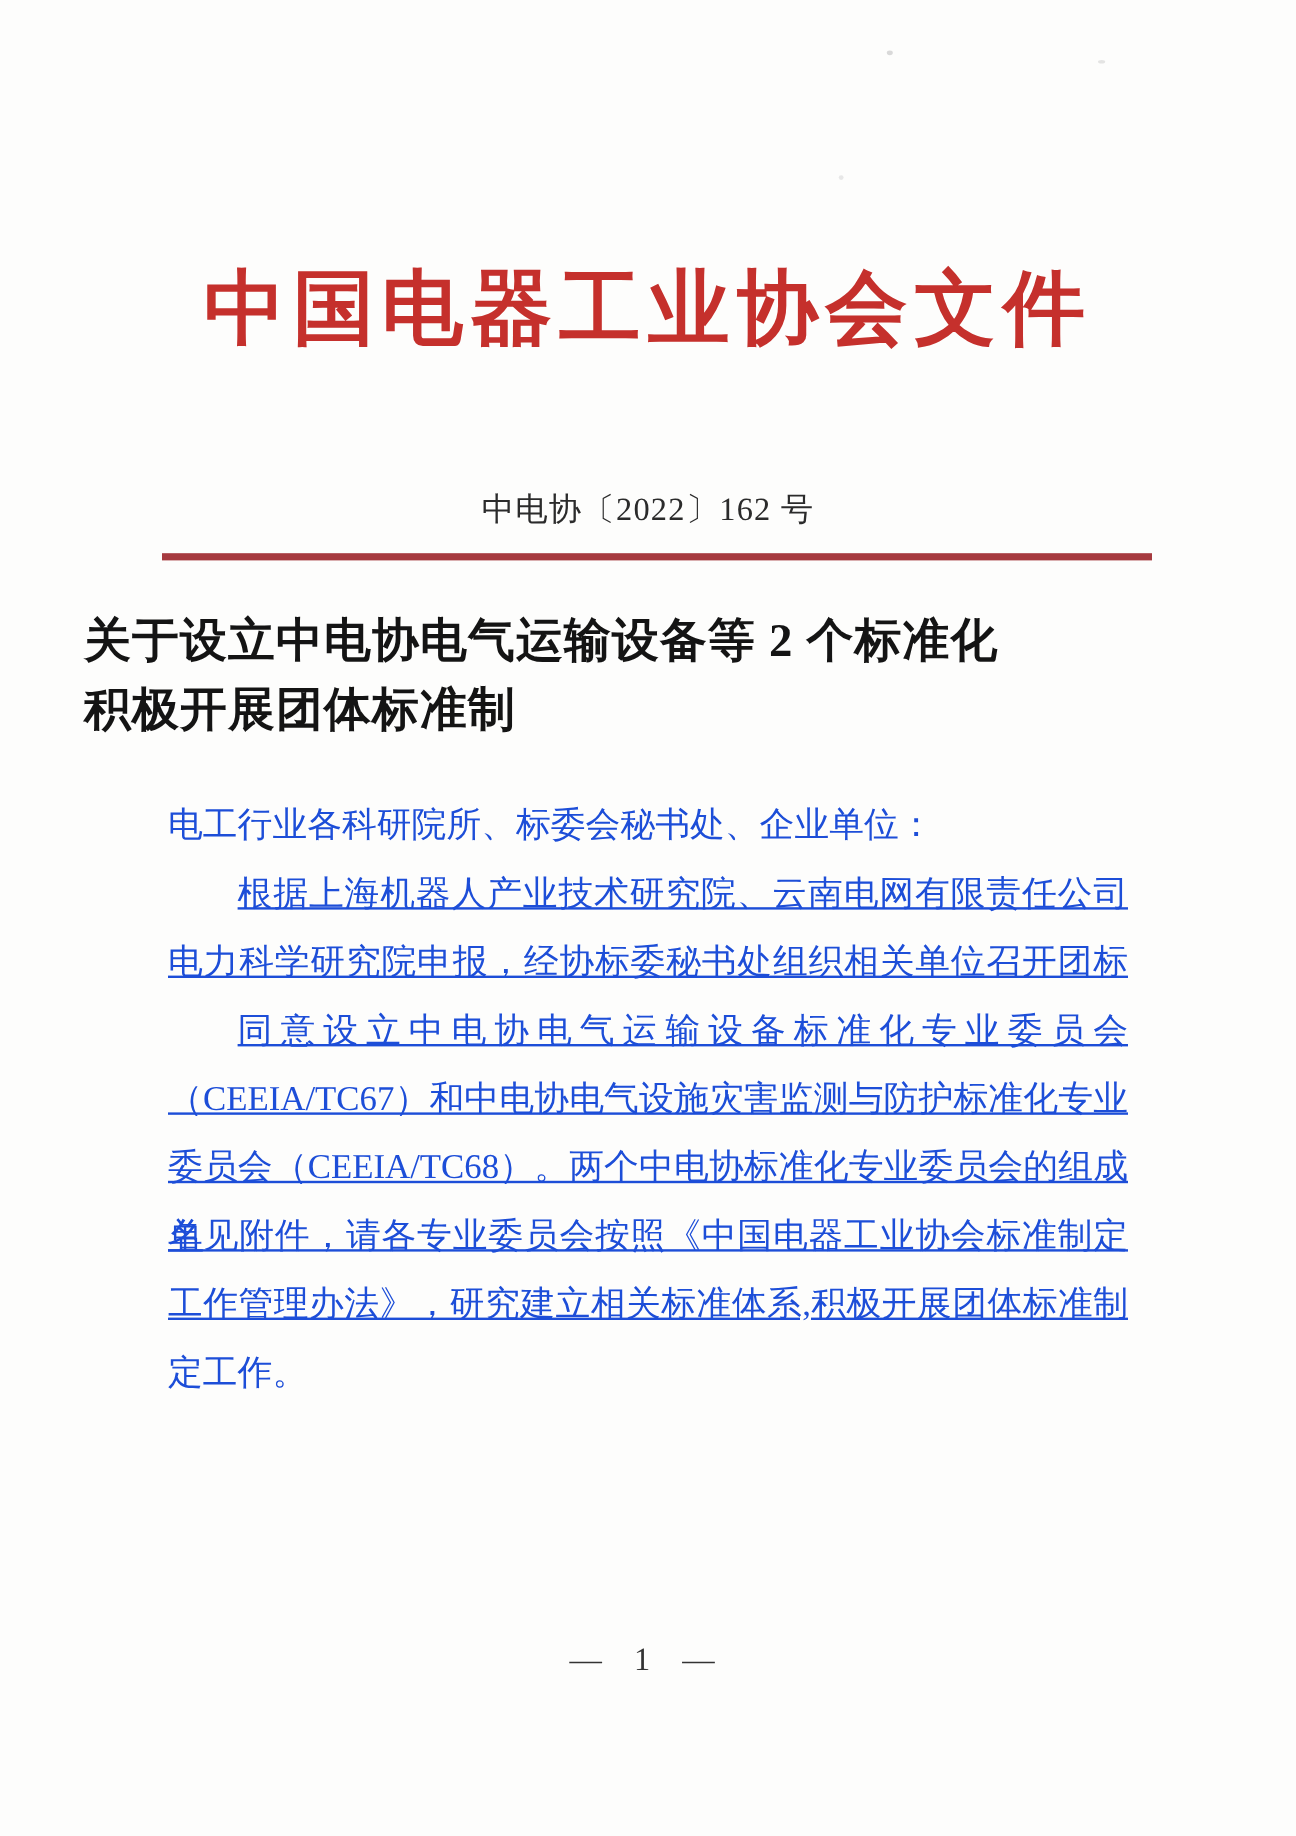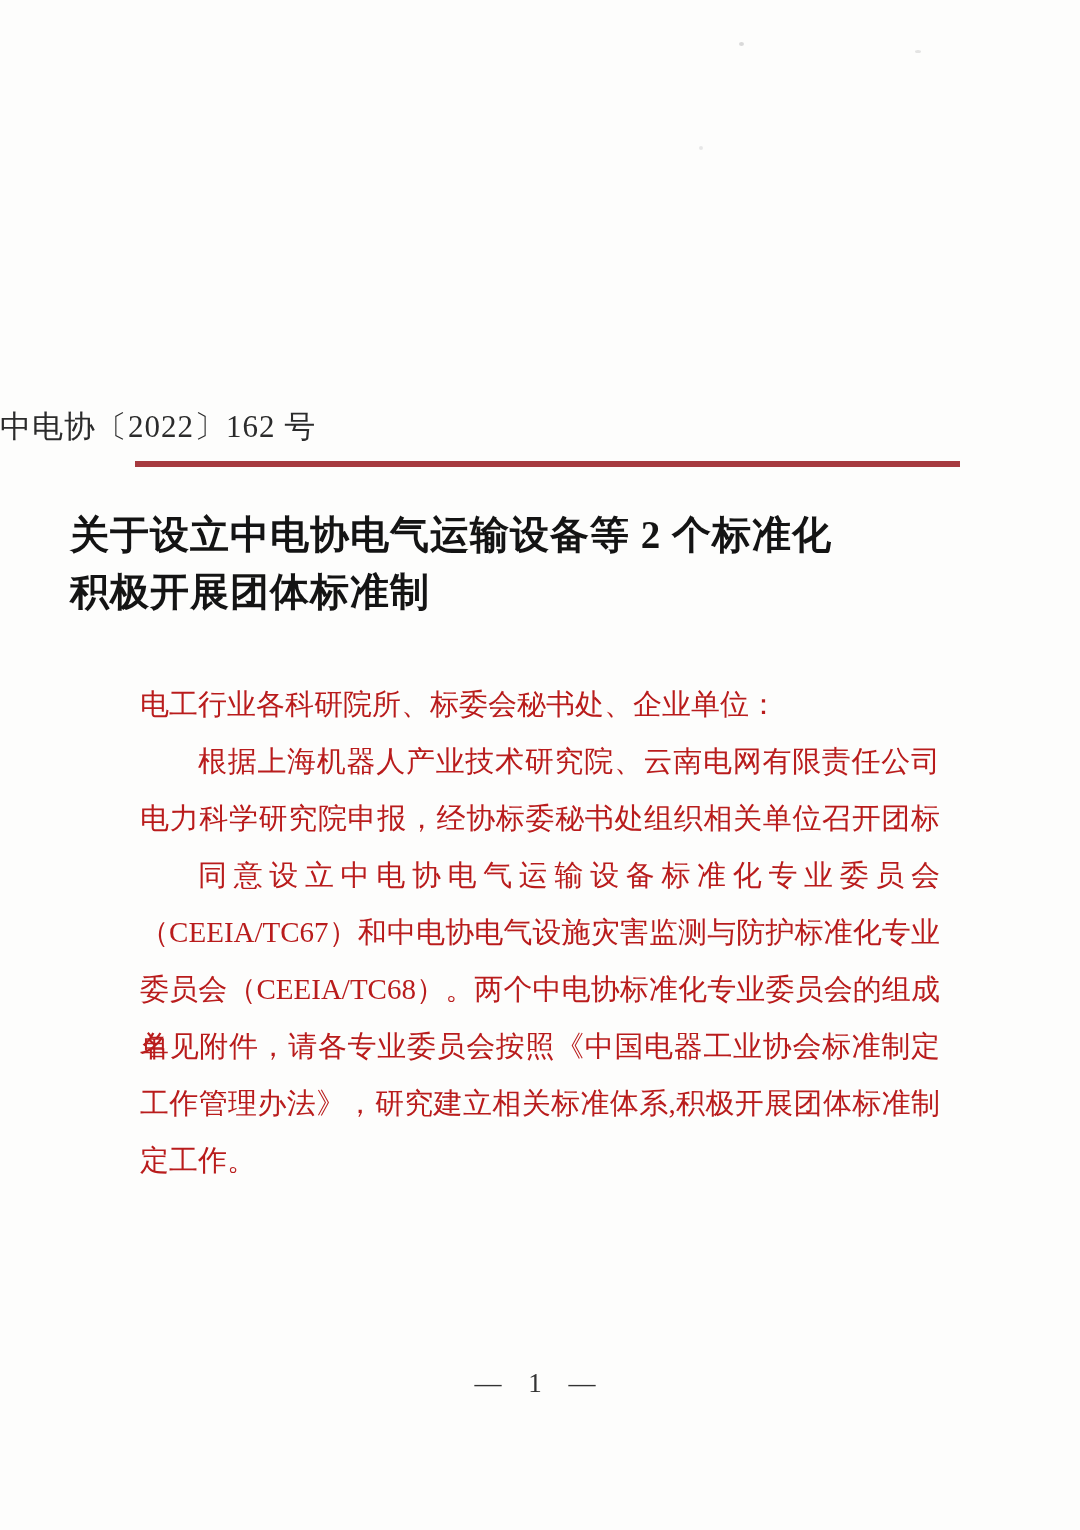--- a/index.html
+++ b/index.html
@@ -28,22 +28,23 @@
     font-weight: 700;
     letter-spacing: 6px;
     white-space: nowrap;
   }
   
   .doc-number {
     position: absolute;
     top: 406px;
     left: 0;
     width: 100%;
+    text-align: center;
     color: #2b2b2b;
-    font-size: 31px;
+    font-size: 27px;
     letter-spacing: 1px;
   }
   
   .red-rule {
     position: absolute;
     top: 461px;
     left: 135px;
     width: 825px;
     height: 6px;
     background: #a63a3f;
@@ -57,36 +58,37 @@
     text-align: left;
     color: #141414;
     font-size: 39px;
     font-weight: 700;
     line-height: 57px;
     letter-spacing: 1px;
   }
   
   .body-block {
     position: absolute;
-    top: 676px;
+    top: 660px;
     left: 140px;
     width: 800px;
-    color: #b91c1c;
+    color: #1d4ed8;
     font-size: 29px;
     line-height: 57px;
   }
   .body-line {
     height: 57px;
     white-space: nowrap;
   }
   .body-line.fill {
     white-space: normal;
     text-align: justify;
     text-align-last: justify;
     text-justify: inter-character;
+    text-decoration: underline;
   }
   .body-line.indent {
     text-indent: 2em;
   }
   
   .page-number {
     position: absolute;
     top: 1368px;
     left: 0;
     width: 100%;
@@ -107,20 +109,21 @@
 </style>
 </head>
 <body>
 
 <div class="page">
 
   <div class="speck s1"></div>
   <div class="speck s2"></div>
   <div class="speck s3"></div>
 
+  <div class="org-header">中国电器工业协会文件</div>
 
   <div class="doc-number">中电协〔2022〕162 号</div>
 
   <div class="red-rule"></div>
 
   <div class="doc-title">
     <div>关于设立中电协电气运输设备等 2 个标准化</div>
     <div>积极开展团体标准制</div>
   </div>
 

